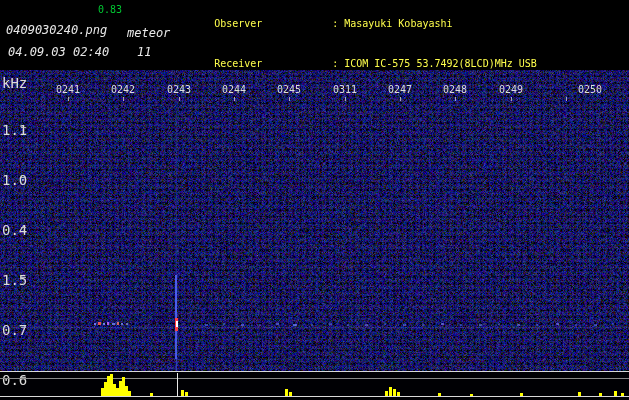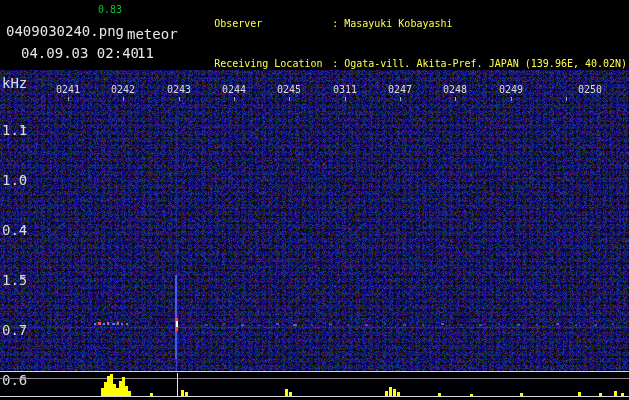--- a/index.html
+++ b/index.html
@@ -6,49 +6,46 @@
   html,body { background:#000; }
   body {
     width:629px; height:400px; position:relative; overflow:hidden;
     font-family:"DejaVu Sans Mono","Liberation Mono",monospace;
   }
   .abs { position:absolute; }
   
   .header { position:absolute; left:0; top:0; width:629px; height:70px; background:#000; }
   .title { color:#00c832; font-size:11px; font-weight:bold; letter-spacing:2px; }
   .version { color:#00c832; font-size:10px; }
-  .white { color:#e8e8e8; font-size:14px; }
+  .white { color:#e8e8e8; font-size:12px;font-style:italic; }
   .info-line { color:#ffff4c; font-size:10px; line-height:13.5px; white-space:pre; }
   .info-label { display:inline-block; width:118px; }
   
   .main { position:absolute; left:0; top:70px; width:629px; height:330px; background:#000004; }
   .tlabel { position:absolute; top:14px; width:28px; text-align:center; color:#dcdcdc; font-size:10px; }
   .tickx { position:absolute; top:27px; width:1px; height:4px; background:#c8c8c8; opacity:.8; }
   .flabel { position:absolute; left:2px; color:#dcdcdc; font-size:14px; }
   .ticky { position:absolute; left:21px; width:5px; height:1px; background:#c8c8c8; opacity:.85; }
   .bandline { position:absolute; left:0; top:257px; width:629px; height:1px; background:rgba(110,125,255,.18); }
   .hline { position:absolute; left:0; width:629px; height:1px; }
   .layer { position:absolute; left:0; top:0; width:629px; height:330px; }
 </style>
 </head>
 <body>
 
 <div class="header">
   <span class="version abs" style="left:98px;top:4px">0.83</span>
   <span class="white abs" style="left:6px;top:23px">0409030240.png</span>
   <span class="white abs" style="left:127px;top:26px">meteor</span>
-  <span class="white abs" style="left:21px;top:45px">04.09.03 02:40</span>
+  <span class="white abs" style="left:8px;top:45px">04.09.03 02:40</span>
   <span class="white abs" style="left:137px;top:45px">11</span>
 
   <div class="abs" style="left:178px;top:3px">
     <div class="info-line">
       <span class="info-label">Observer</span><span>: Masayuki Kobayashi</span>
-    </div>
-    <div class="info-line">
-      <span class="info-label">Receiving Location</span><span>: Ogata-vill. Akita-Pref. JAPAN (139.96E, 40.02N)</span>
     </div>
     <div class="info-line">
       <span class="info-label">Receiver</span><span>: ICOM IC-575 53.7492(8LCD)MHz USB</span>
     </div>
     <div class="info-line">
       <span class="info-label">Receiving antenna</span><span>: A504HB(yagi 4el)</span>
     </div>
   </div>
 </div>
 

